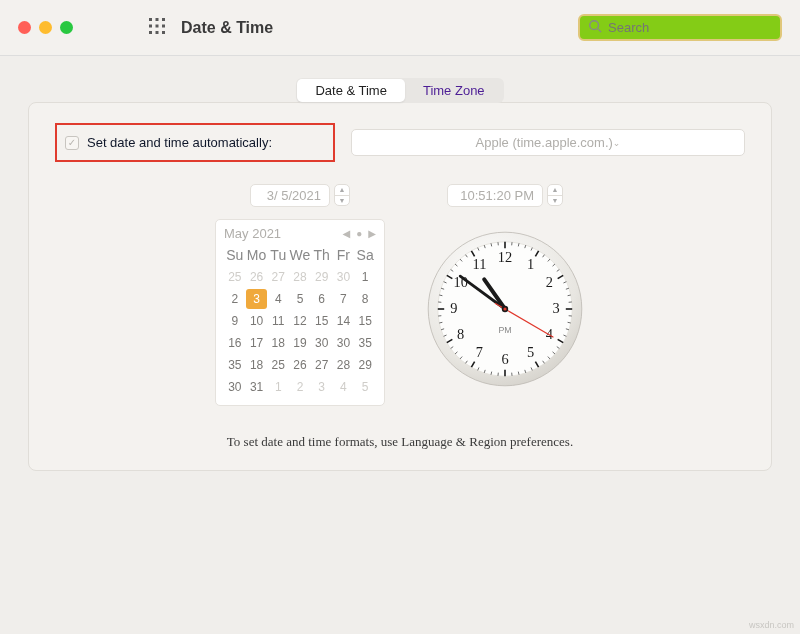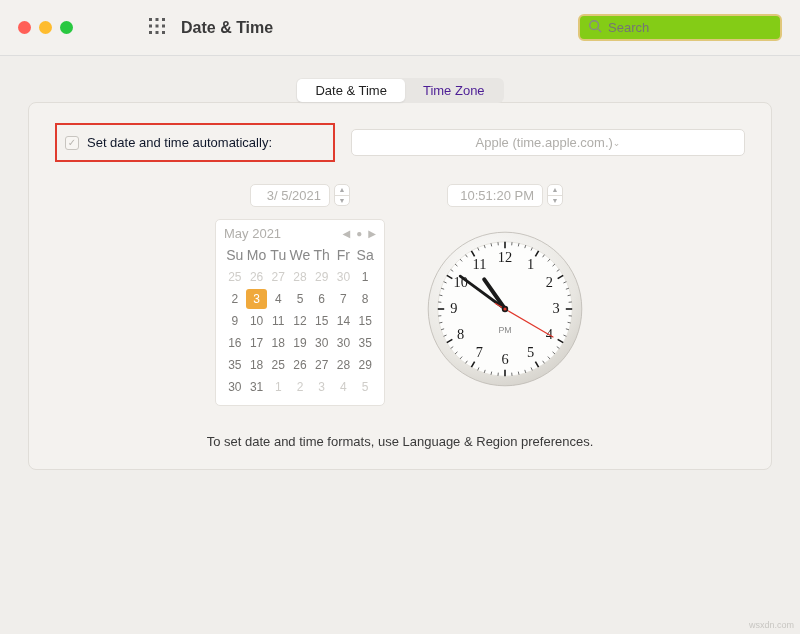--- a/index.html
+++ b/index.html
@@ -162,21 +162,21 @@
     background: #f0a93c; color: #fff;
   }
 
   .clock-wrap { margin-top: 10px; }
   .clock {
     width: 160px; height: 160px; position: relative;
   }
   .clock svg { width: 100%; height: 100%; }
   .footer-row {
     display: flex; align-items: center; justify-content: center;
-    margin-top: 28px;
+    margin-top: 28px; font-family: Liberation Serif, serif;
   }
   .footer-text { font-size: 13px; color: #3a3a3a; }
   .btn {
     background: #fff;
     border: 1px solid #dcd9d4;
     border-radius: 5px;
     padding: 3px 12px;
     font-size: 13px;
     color: #3a3a3a;
     cursor: pointer;

